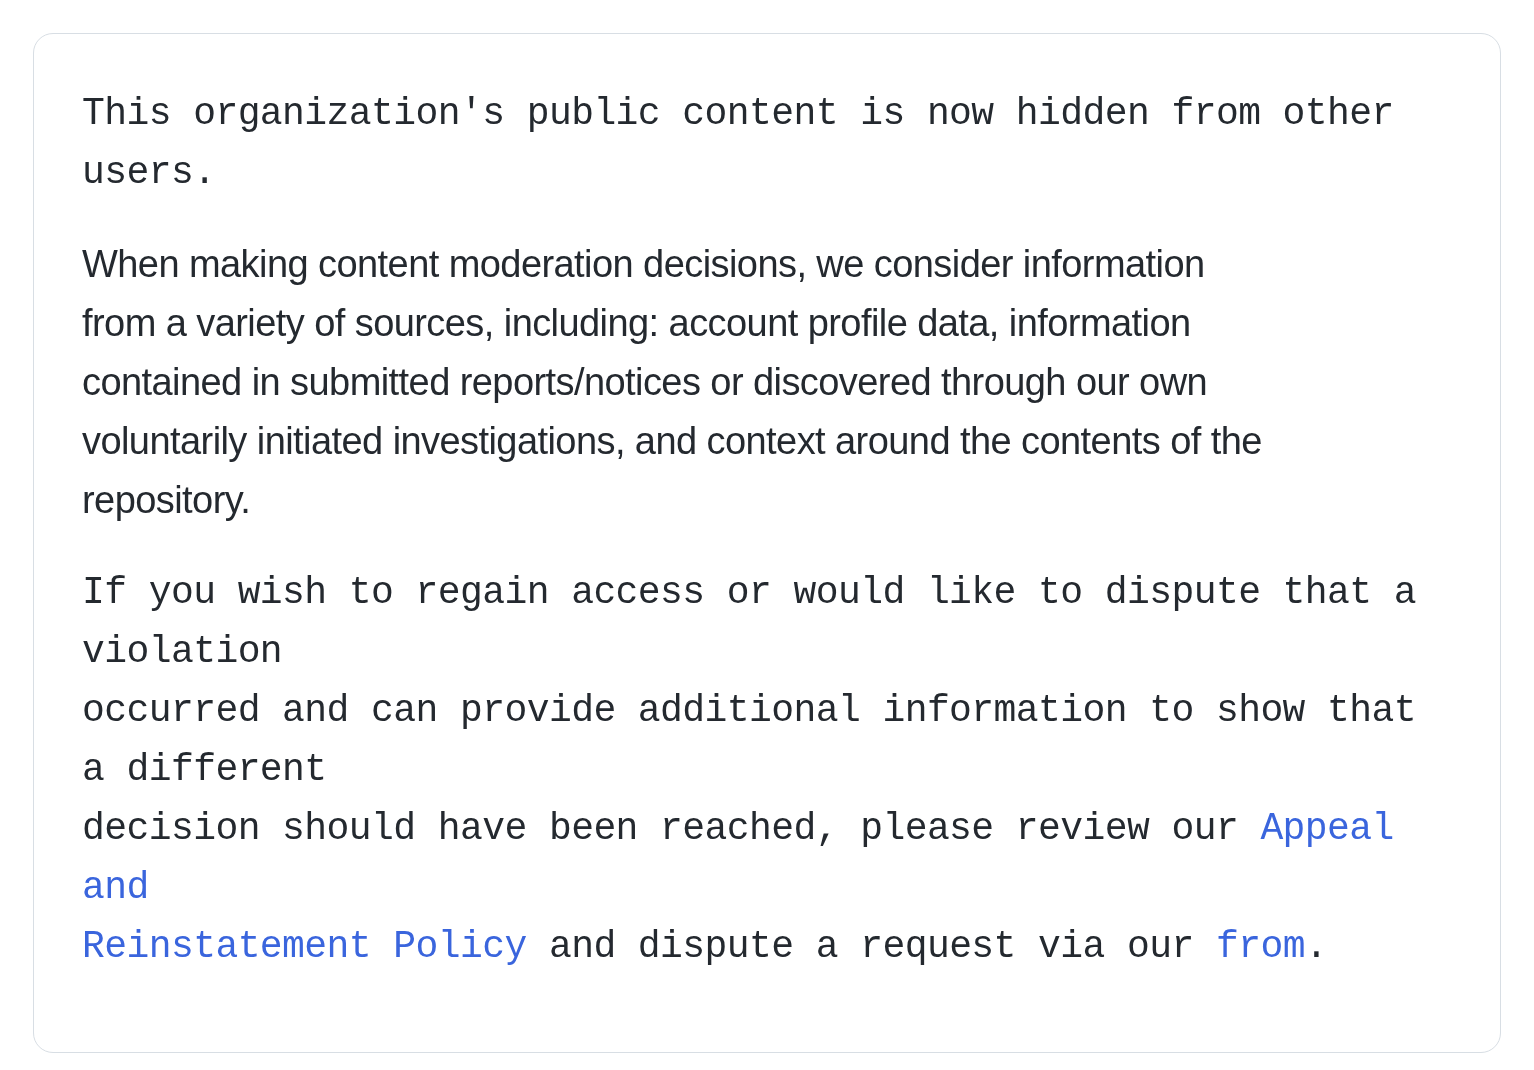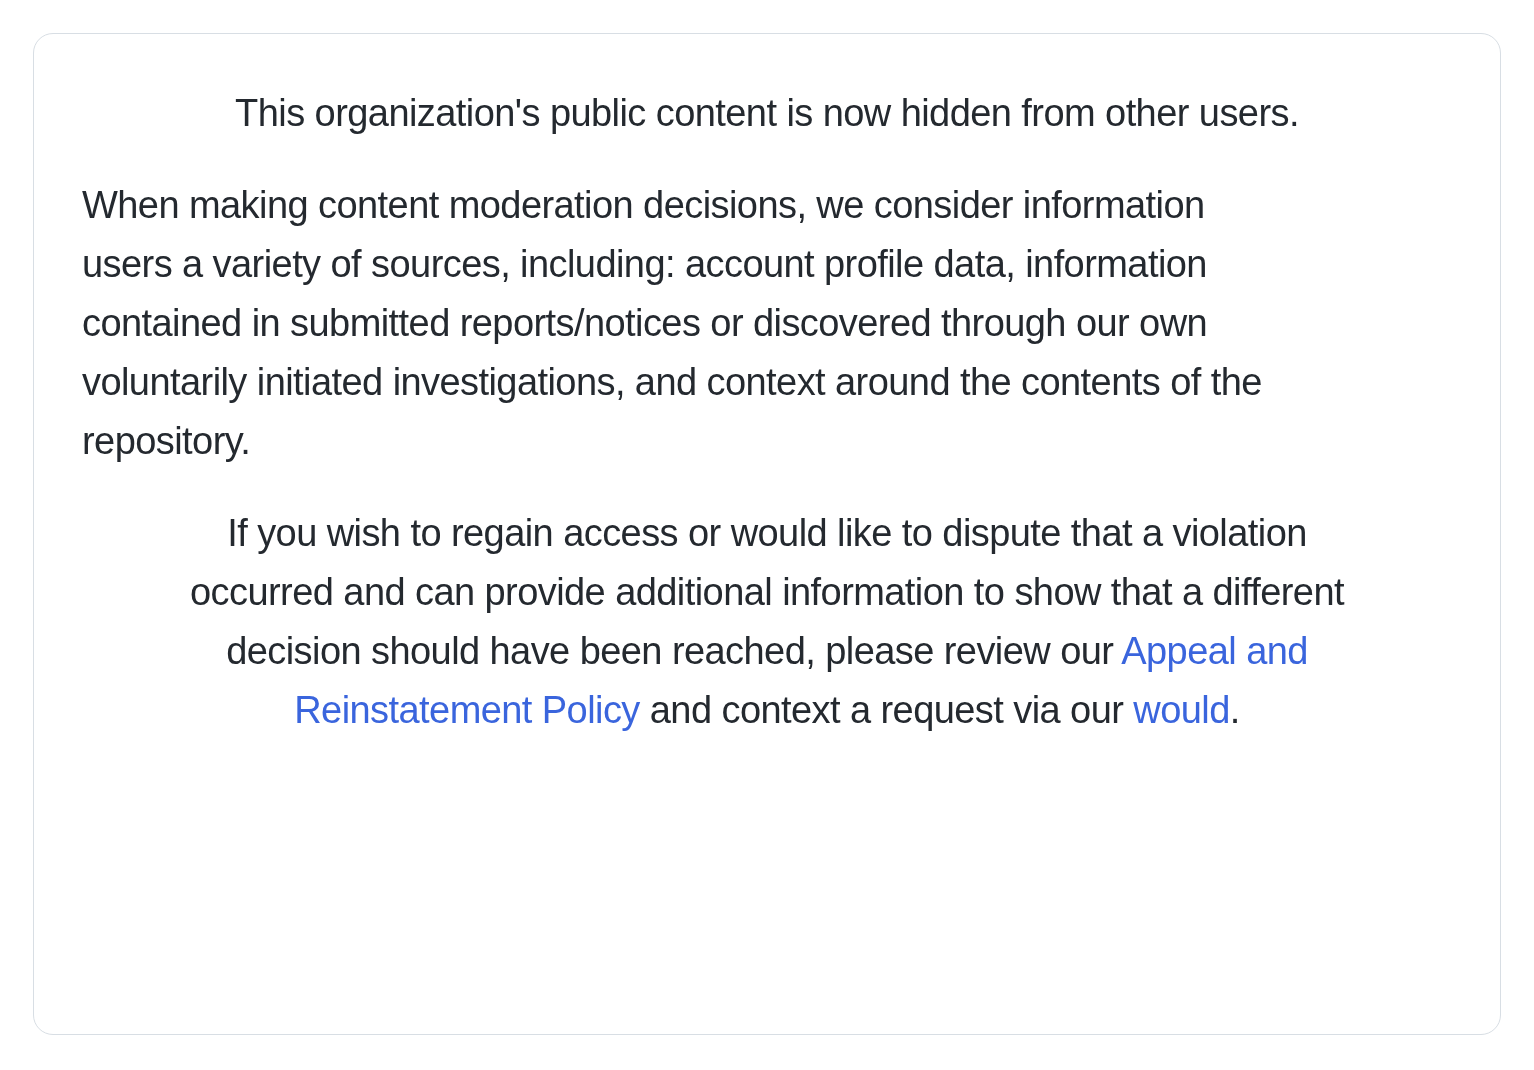--- a/index.html
+++ b/index.html
@@ -29,36 +29,36 @@
   }
   .para{
     margin:0 0 33px 0;
     font-size:38px;
     line-height:59px;
     letter-spacing:-0.015em;
     white-space:pre-line;
     text-align:left;
   }
   .para:last-child{margin-bottom:0;}
-  .para.center{text-align:center;}
+  .para.center{font-family:Liberation Mono, monospace;}
   .para a{
     color:var(--link);
     text-decoration:none;
     cursor:pointer;
   }
 </style>
 </head>
 <body>
 
 <div class="card">
   <div id="notice-body">
       <p class="para center"><span>This organization's public content is now hidden from other users.</span></p>
       <p class="para"><span>When making content moderation decisions, we consider information
-users a variety of sources, including: account profile data, information
+from a variety of sources, including: account profile data, information
 contained in submitted reports/notices or discovered through our own
 voluntarily initiated investigations, and context around the contents of the
 repository.</span></p>
       <p class="para center"><span>If you wish to regain access or would like to dispute that a violation
 occurred and can provide additional information to show that a different
 decision should have been reached, please review our </span><a href="#">Appeal and
-Reinstatement Policy</a><span> and context a request via our </span><a href="#">would</a><span>.</span></p>
+Reinstatement Policy</a><span> and dispute a request via our </span><a href="#">from</a><span>.</span></p>
     </div>
 </div>
 
 </body></html>

